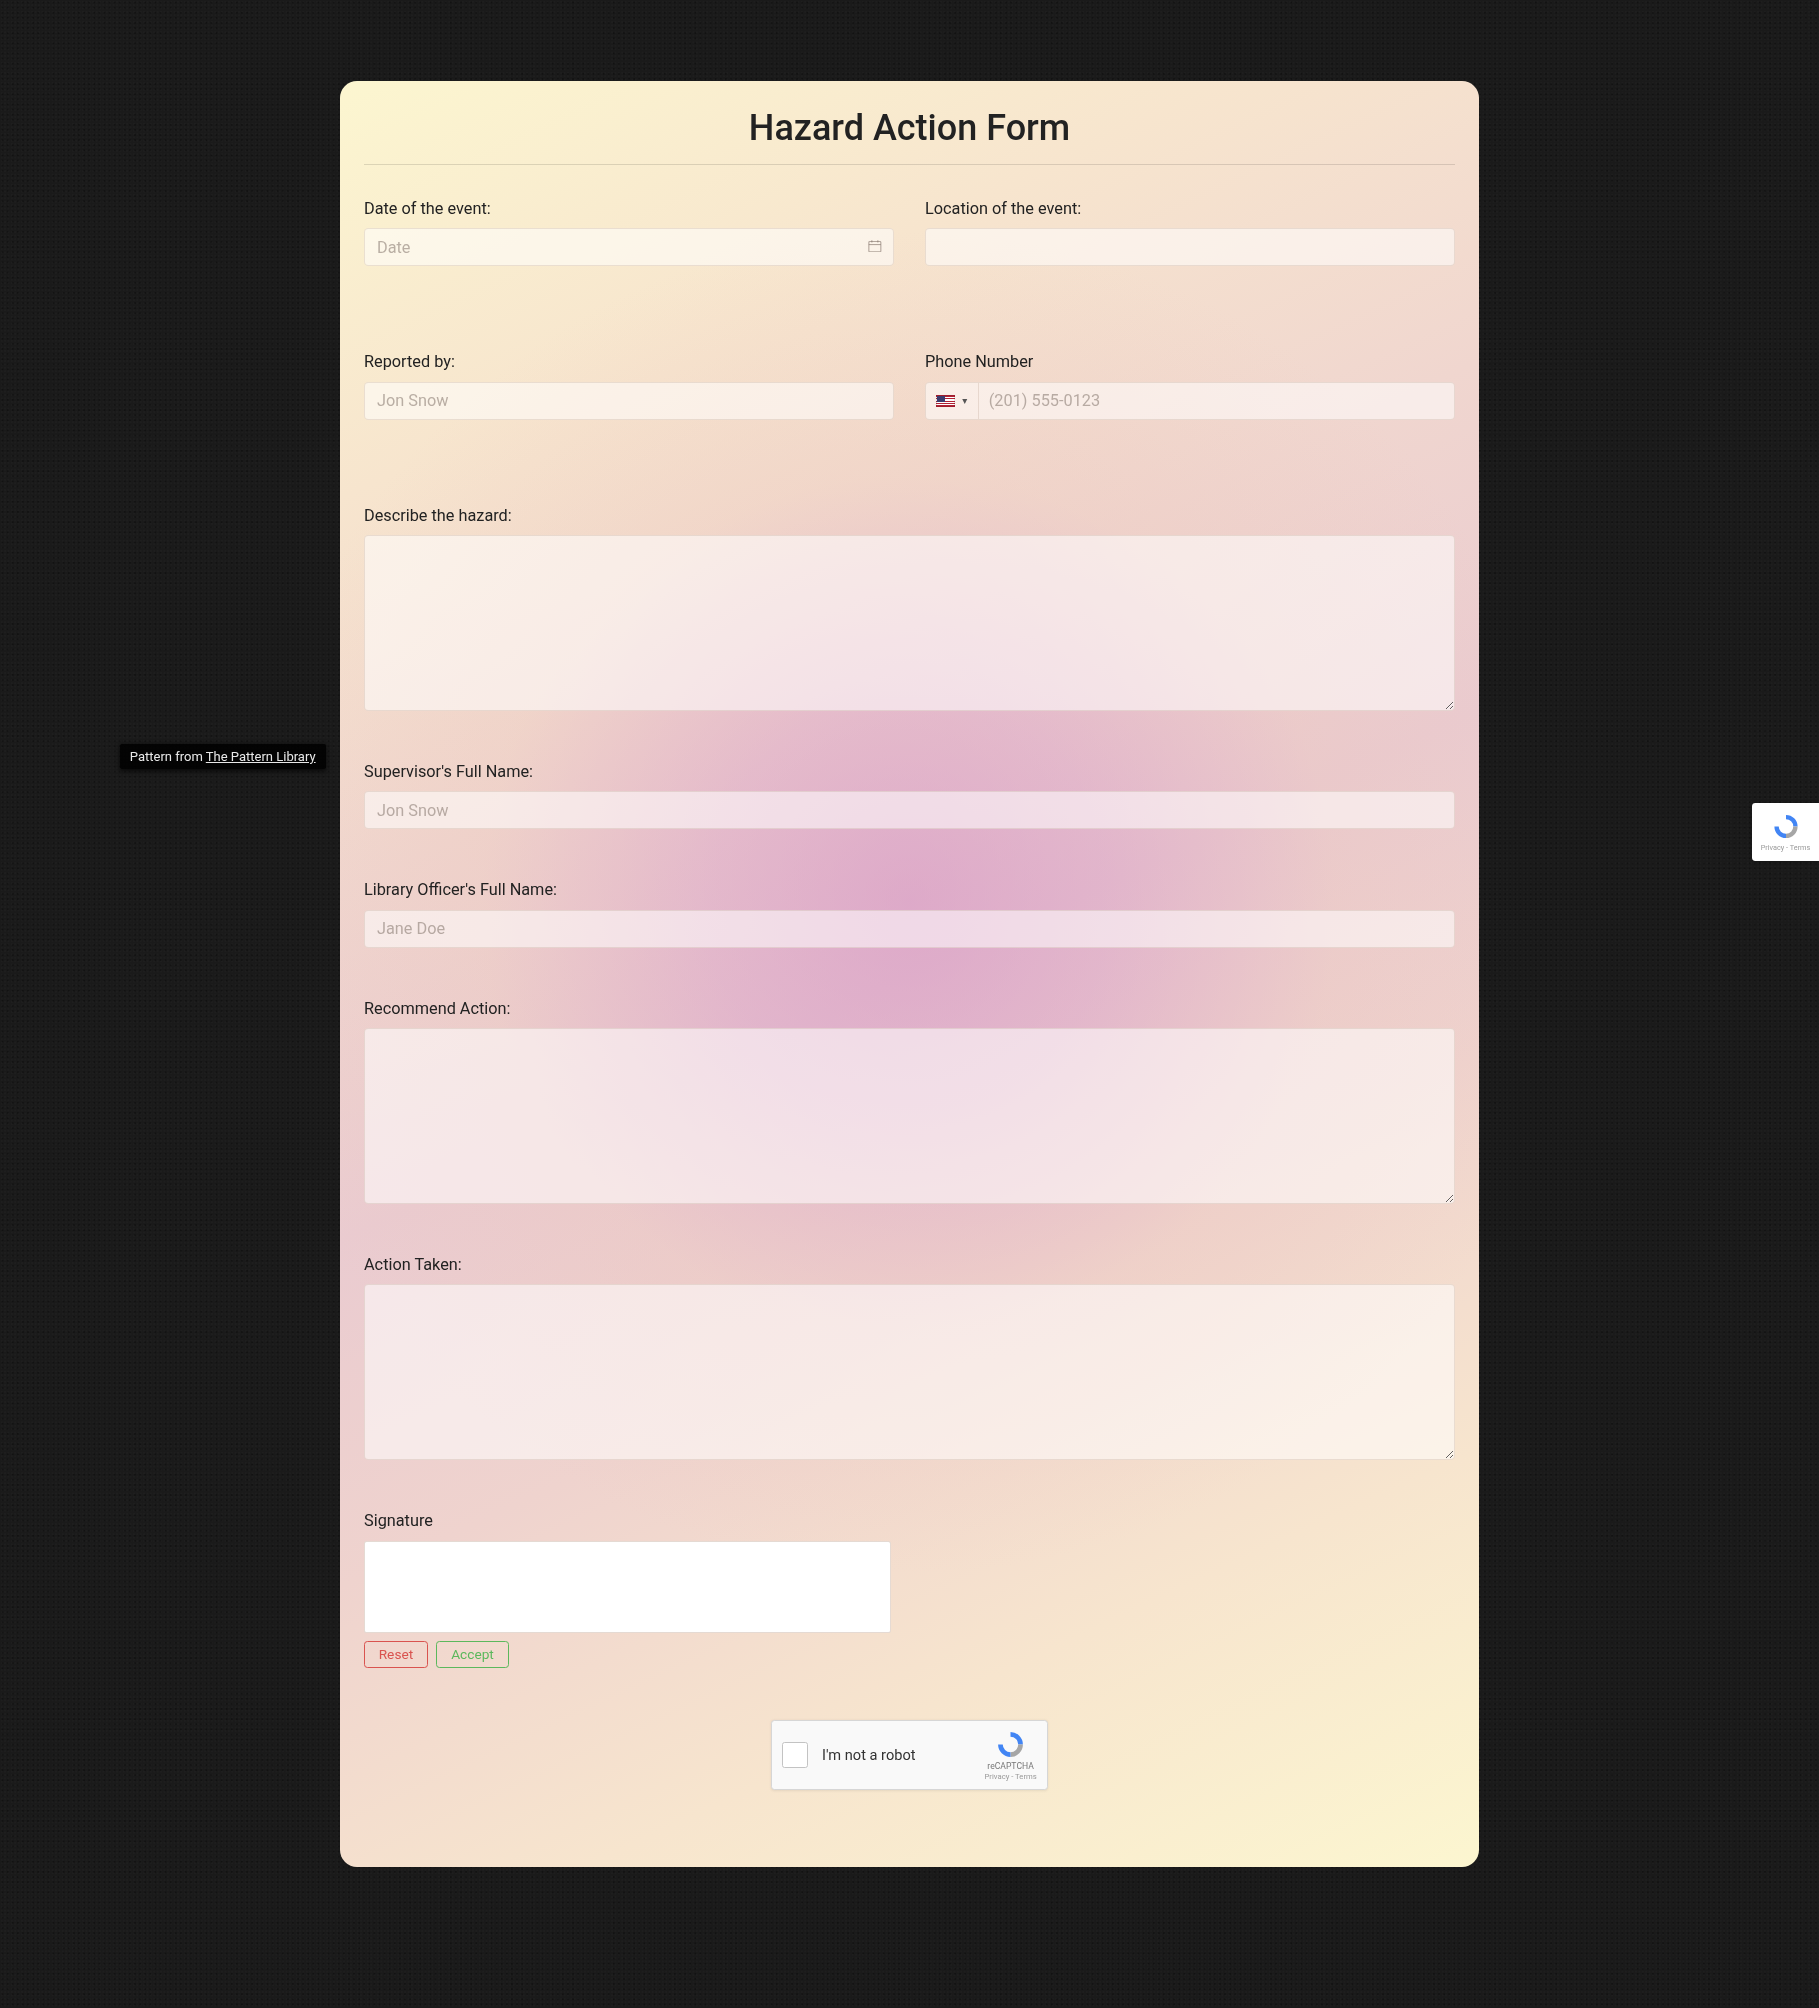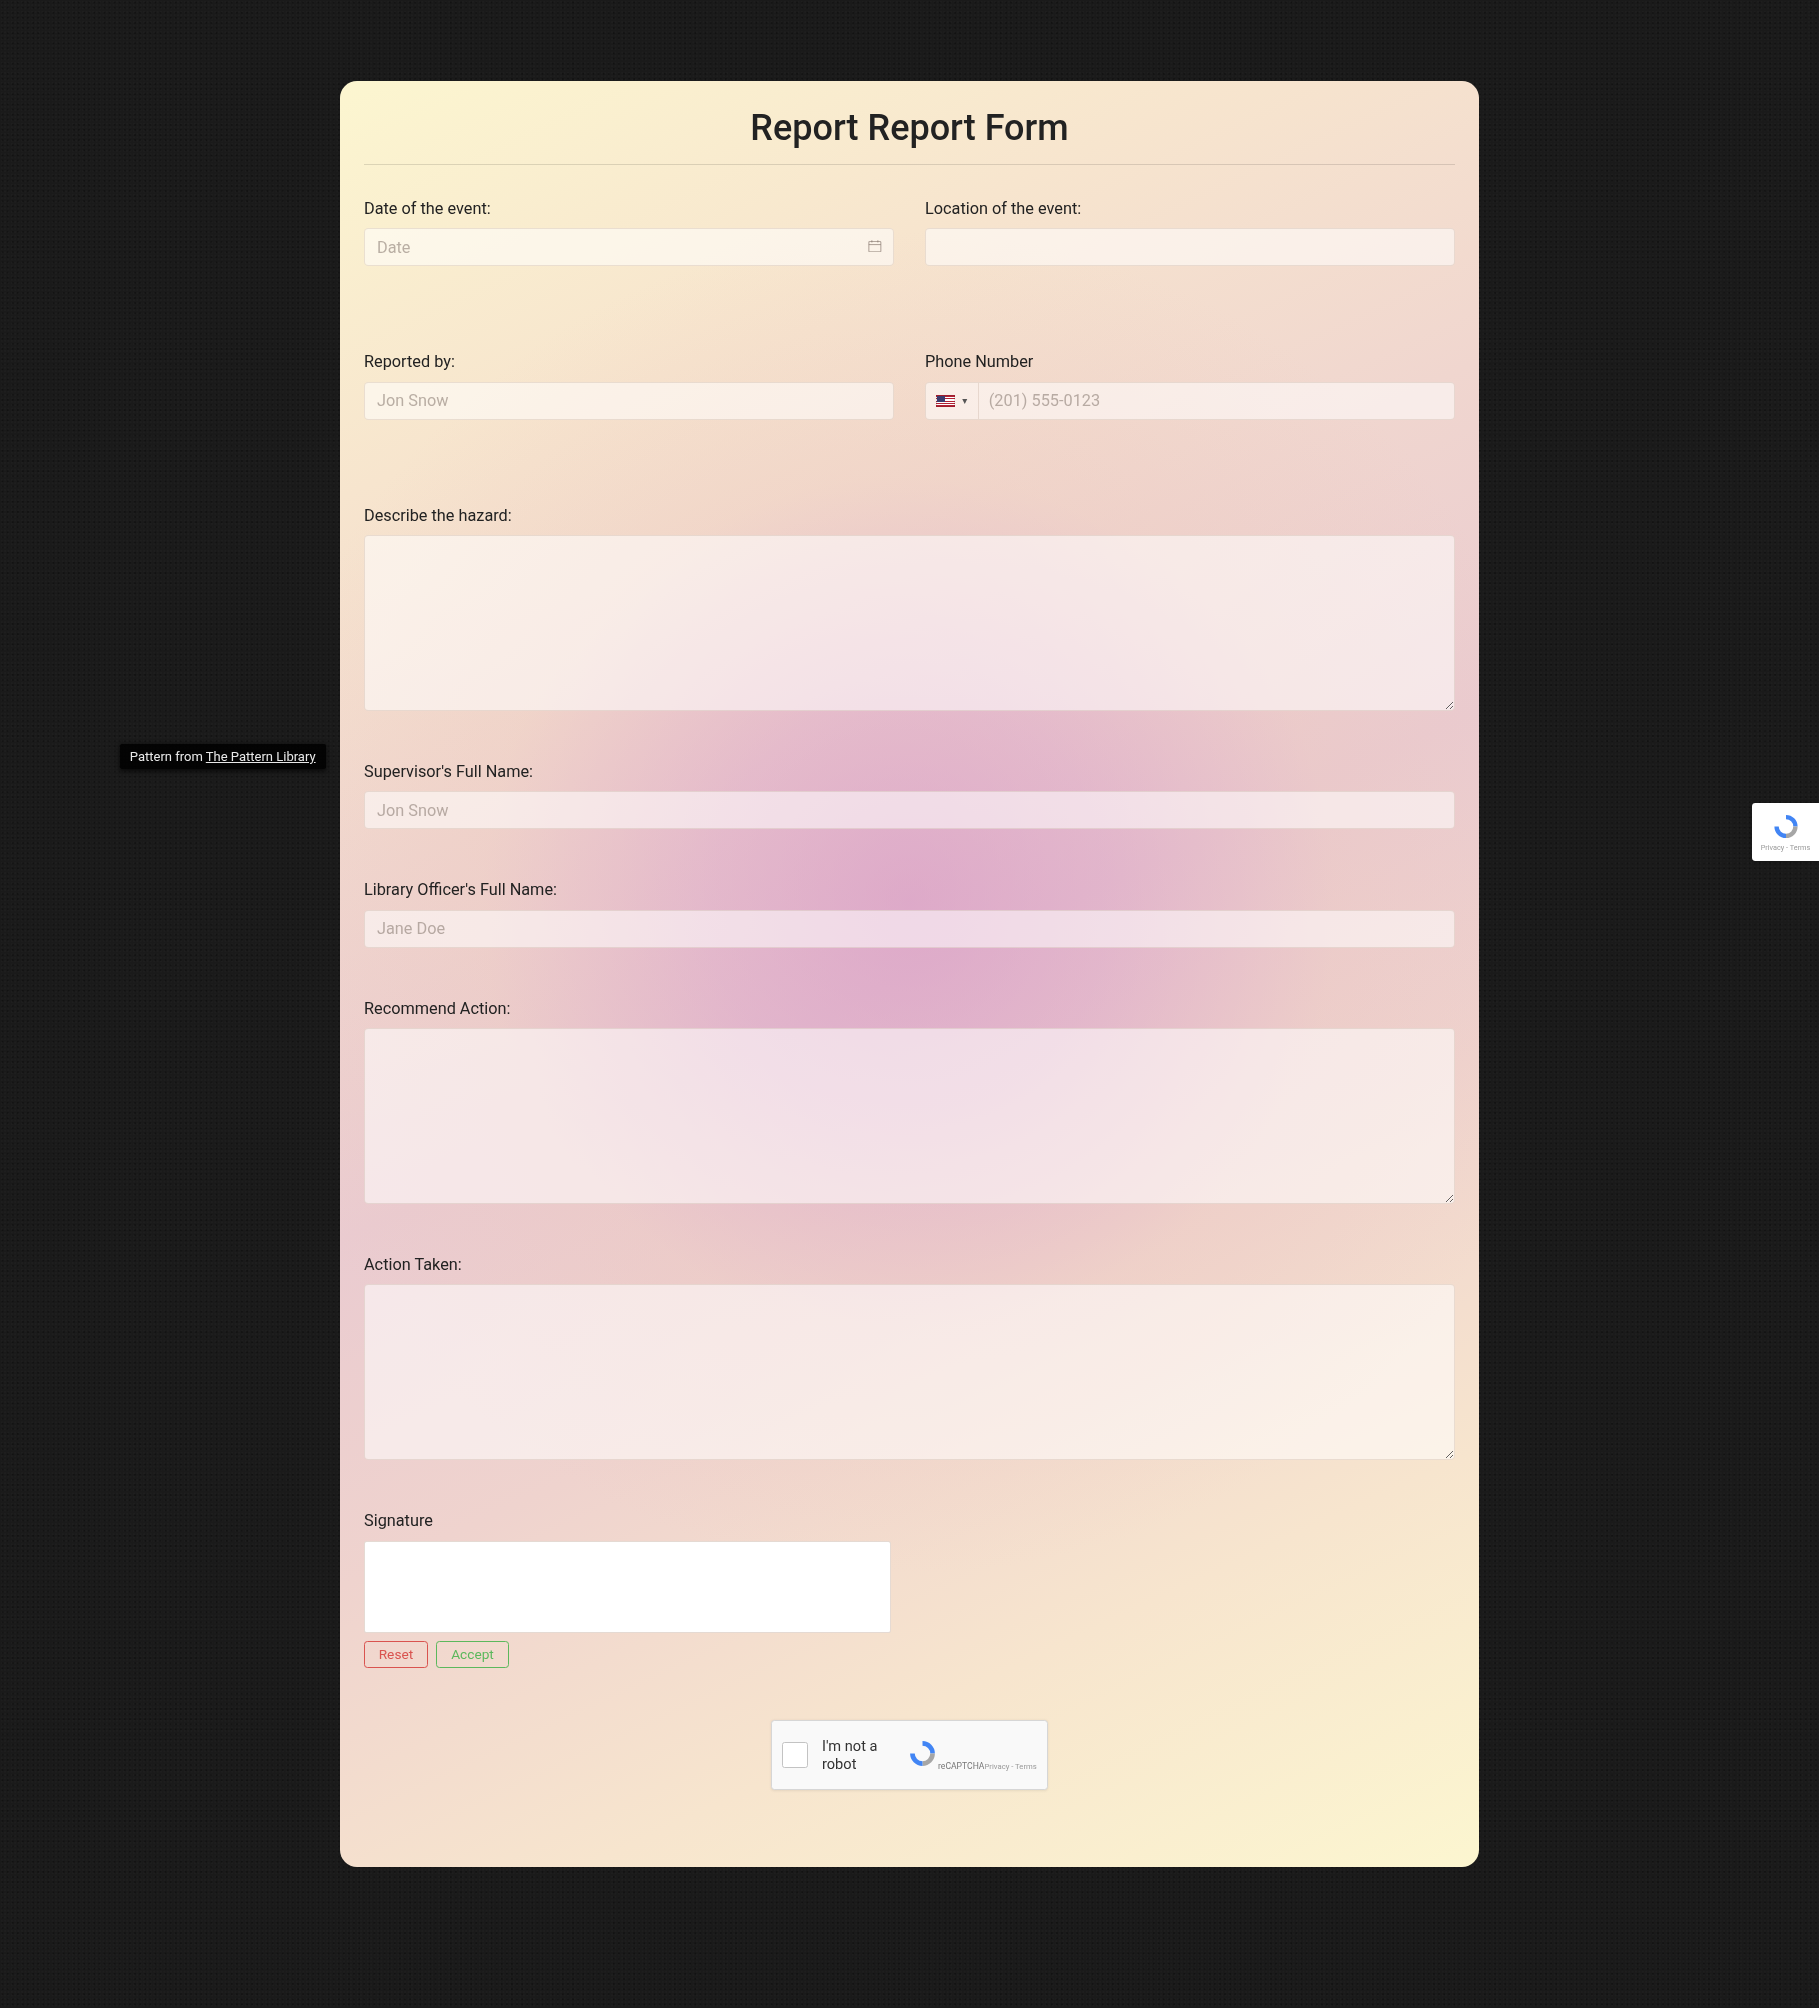--- a/index.html
+++ b/index.html
@@ -137,21 +137,21 @@
     border-radius:3.4px;
     display:flex; align-items:center;
     padding: 0 10.3px;
     box-shadow: 0 0.9px 2.6px rgba(0,0,0,0.08);
   }
   .captcha-check {
     width:26px; height:26px; border:1.7px solid #c3c3c3; border-radius:2.6px;
     background:#fff; margin-right:13.7px; cursor:pointer;
   }
   .captcha-label { font-size:14.6px; color:#333; flex:1; }
-  .captcha-brand { display:flex; flex-direction:row; align-items:flex-end; font-size:8.6px; color:#777; line-height:1.2; }
+  .captcha-brand { display:flex; flex-direction:column; align-items:center; font-size:8.6px; color:#777; line-height:1.2; }
   .captcha-brand .logo {
     width:31px; height:31px; margin-bottom:1.7px;
   }
   .captcha-brand .small { font-size:7.7px; color:#999; }
 
   .submit-row { display:flex; justify-content:flex-end; }
   .btn-report {
     background: linear-gradient(180deg,#d4a9cc 0%, #c998c4 100%);
     color: #fff;
     font-size: 20.5px;
@@ -192,21 +192,21 @@
 <body>
 
 <div class="page-wrap">
 
   <div class="pattern-badge">
     <span>Pattern from </span><a>The Pattern Library</a>
   </div>
 
   <div class="form-card">
 
-    <h1 class="form-title">Report Report Form</h1>
+    <h1 class="form-title">Hazard Action Form</h1>
 
     <div class="row">
       <div class="col">
         <label class="field-label">Date of the event:</label>
         <div class="date-wrap">
           <input class="input" type="text" placeholder="Date" style="">
           <span class="cal-icon">
             <svg width="13.7" height="13.7" viewBox="0 0 16 16" fill="currentColor">
                 <rect x="1" y="3" width="14" height="12" rx="1" fill="none" stroke="currentColor" stroke-width="1.3"></rect>
                 <line x1="1" y1="6.5" x2="15" y2="6.5" stroke="currentColor" stroke-width="1.3"></line>

